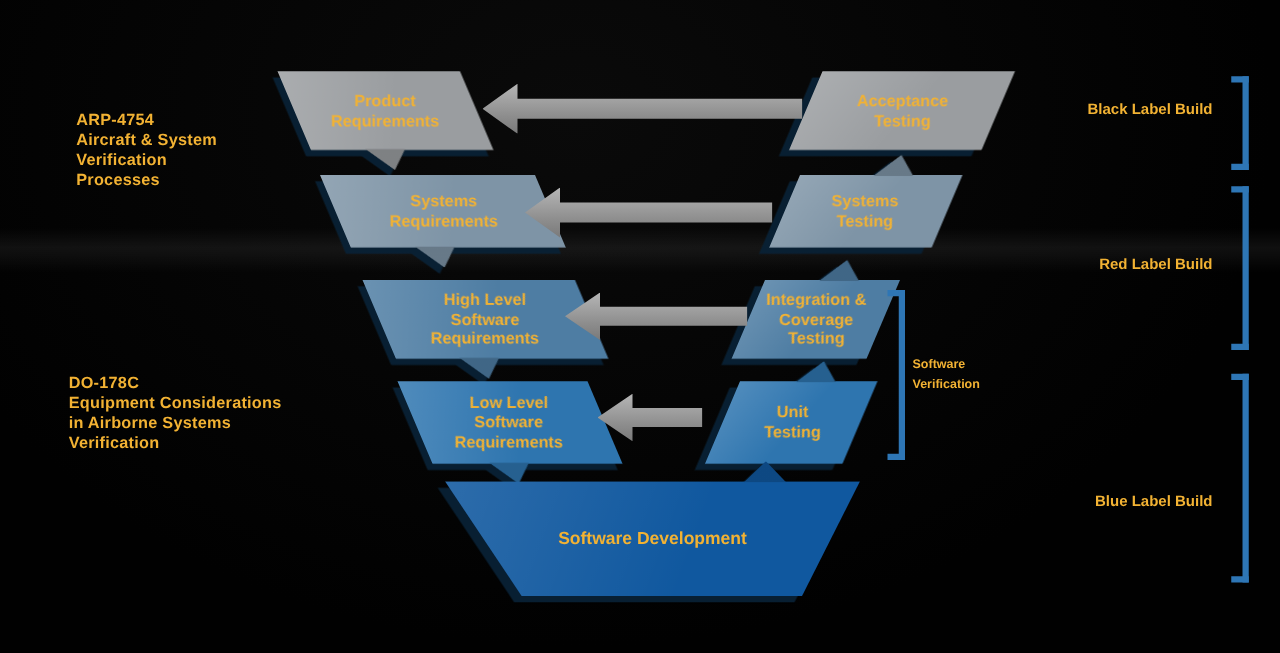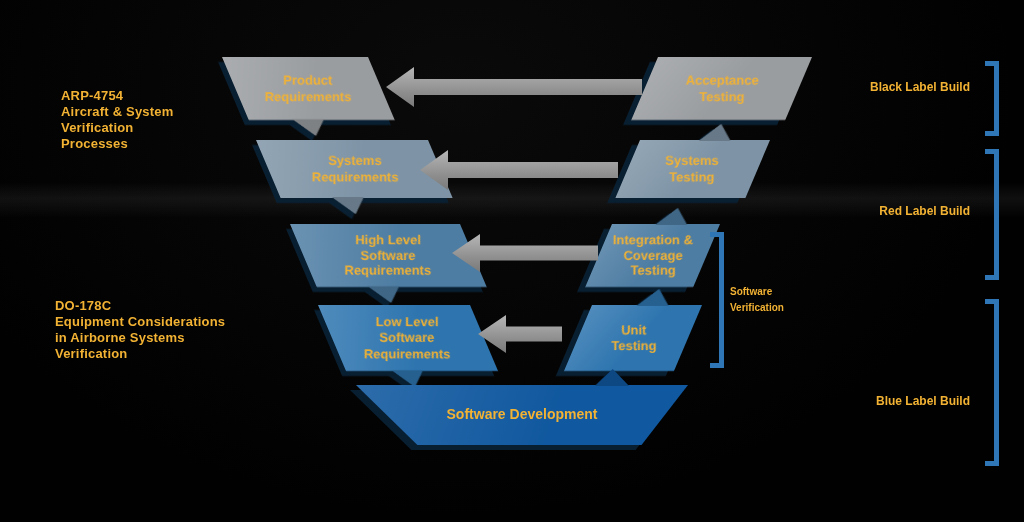--- a/index.html
+++ b/index.html
@@ -74,21 +74,21 @@
   .l1 .lbl { padding: 0 14px; }
   .l2 .lbl { padding: 0 28px; }
   .l3 .lbl { padding: 0 34px; }
   .l4 .lbl { padding: 0 28px; }
   .r1 .lbl { padding: 0 22px; }
   .r2 .lbl { padding: 0 20px; }
   .r3 .lbl { padding: 0 8px;  }
   .r4 .lbl { padding: 0 24px; }
 
   
-  .dev { position: absolute; left: 356px; top: 385px; width: 332px; height: 60px;
+  .dev { position: absolute; left: 356px; top: 385px; width: 332px; height: 92px;
          filter: drop-shadow(-6px 5px 0 rgba(8,33,53,0.95)); }
   .dev-shape {
     position: absolute; inset: 0;
     background: var(--c, #10589F);
     background-image: linear-gradient(110deg, rgba(255,255,255,0.12), rgba(255,255,255,0) 60%);
     clip-path: polygon(0 0, 100% 0, 86% 100%, 18.5% 100%);
   }
   .dev-tab {
     position: absolute; left: 72%; top: -16px; width: 34px; height: 17px;
     background: var(--c, #10589F);

